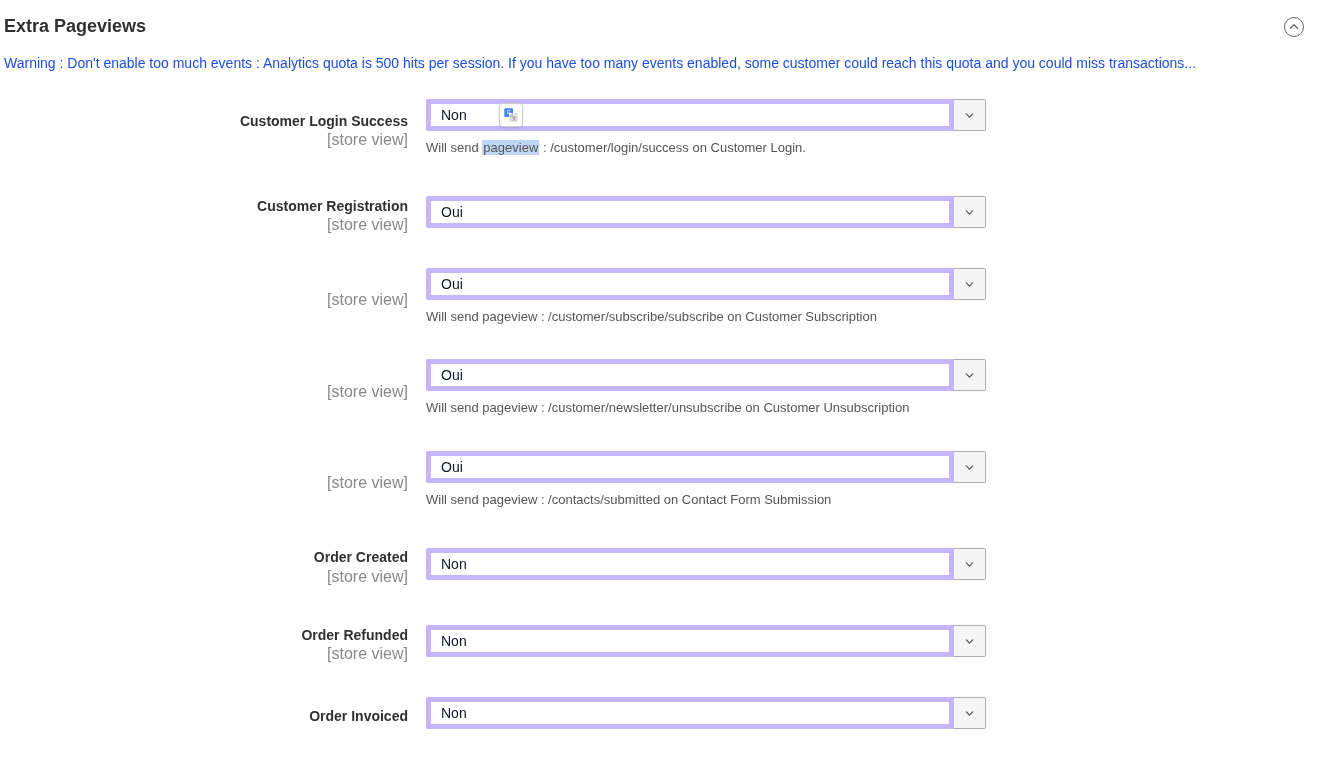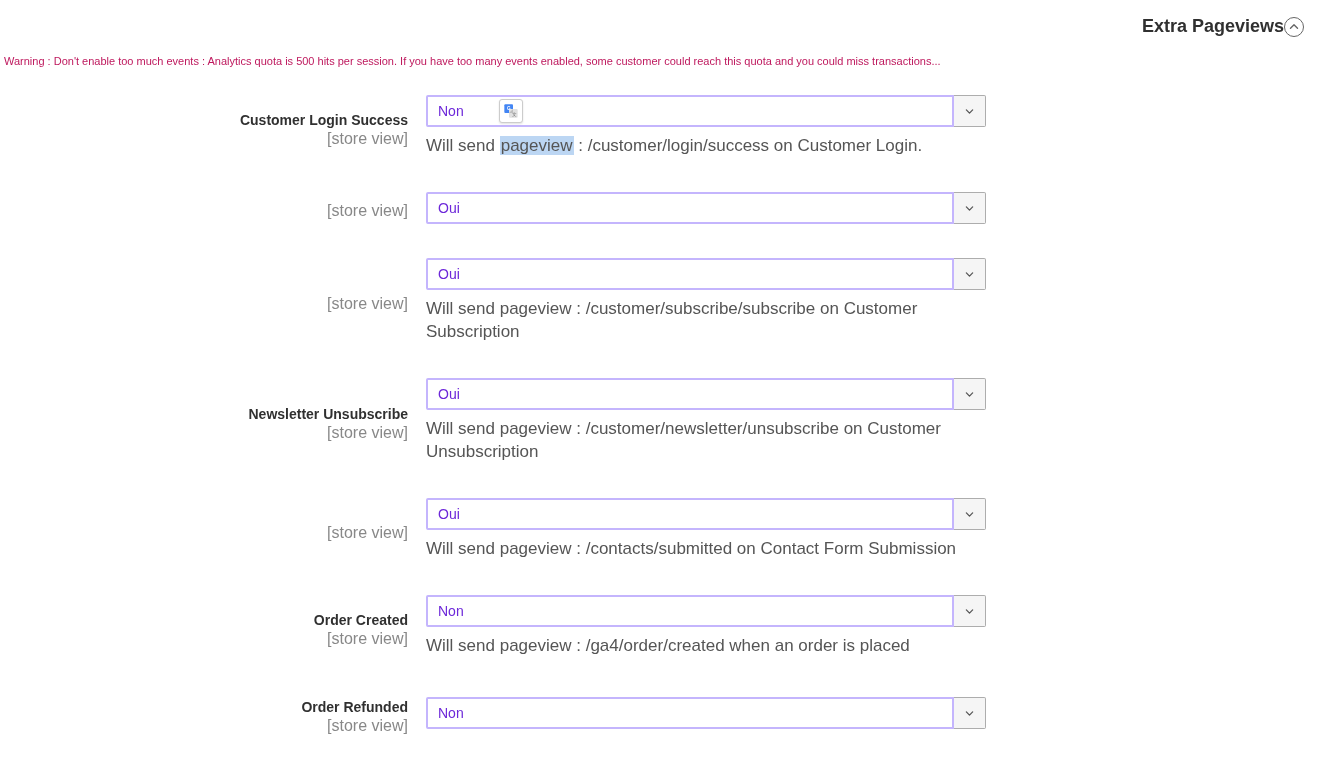--- a/index.html
+++ b/index.html
@@ -8,21 +8,21 @@
       font-size: 14px;
       color: #333;
       background: #fff;
       padding: 0;
     }
     .section {
       padding: 10px 20px 20px 4px;
     }
     .section-header {
       display: flex;
-      justify-content: flex-end;
+      justify-content: space-between;
       align-items: center;
       padding: 6px 0 18px 0;
     }
     .section-title {
       font-size: 18px;
       font-weight: 600;
       color: #303030;
     }
     .collapse-btn {
       width: 20px;
@@ -30,22 +30,22 @@
       border: 1.2px solid #666;
       border-radius: 50%;
       display: flex;
       align-items: center;
       justify-content: center;
       cursor: pointer;
       margin-right: 6px;
     }
     .collapse-btn svg { display: block; }
     .warning {
-      font-size: 11px;
-      color: #be185d;
+      font-size: 14px;
+      color: #1d4ed8;
       padding: 0 0 28px 0;
     }
     .field-row {
       display: flex;
       align-items: center;
       margin-bottom: 34px;
     }
     .field-row:last-child { margin-bottom: 10px; }
     .field-label-col {
       width: 422px;
@@ -72,44 +72,44 @@
       position: relative;
     }
     .select-wrap {
       position: relative;
       width: 560px;
       display: flex;
     }
     .select-field {
       flex: 1;
       height: 32px;
-      border: 2px solid #c4b5fd;
+      border: 5px solid #c4b5fd;
       border-radius: 2px 0 0 2px;
       padding: 0 10px;
       font-size: 14px;
-      color: #6d28d9;
+      color: #0f172a;
       background: #fff;
       display: flex;
       align-items: center;
       cursor: pointer;
     }
     .select-arrow {
       width: 32px;
       height: 32px;
       border: 1px solid #adadad;
       border-left: none;
       border-radius: 0 2px 2px 0;
       background: #f5f5f5;
       display: flex;
       align-items: center;
       justify-content: center;
       cursor: pointer;
     }
     .field-note {
-      font-size: 17px;
+      font-size: 13px;
       color: #555;
       margin-top: 8px;
       line-height: 1.35;
     }
     .highlight {
       background: #bcd6f3;
       padding: 0 1px;
     }
     .translate-badge {
       position: absolute;
@@ -167,20 +167,21 @@
     <path d="M18 30 L30 18 L30 30 Z" fill="#BDBDBD"></path>
     <text x="12" y="22" font-size="14" fill="#fff" font-family="Arial" font-weight="bold">G</text>
     <text x="27" y="38" font-size="14" fill="#555" font-family="Arial">文</text>
   </svg>
 </div>
           <div class="field-note"><span>Will send </span><span class="highlight">pageview</span><span> : /customer/login/success on Customer Login.</span></div>
         </div>
       </div>
       <div class="field-row">
         <div class="field-label-col">
+          <span class="field-label">Customer Registration</span>
           <span class="field-scope">[store view]</span>
         </div>
         <div class="field-input-col">
           <div class="select-wrap">
             <div class="select-field">Oui</div>
             <div class="select-arrow">
               <span>
   <svg width="9" height="9" viewBox="0 0 10 10">
                   <path d="M1.5 3.2 L5 6.8 L8.5 3.2" fill="none" stroke="#555" stroke-width="1.4" stroke-linecap="round" stroke-linejoin="round"></path>
                 </svg>
@@ -202,21 +203,20 @@
                   <path d="M1.5 3.2 L5 6.8 L8.5 3.2" fill="none" stroke="#555" stroke-width="1.4" stroke-linecap="round" stroke-linejoin="round"></path>
                 </svg>
 </span>
             </div>
           </div>
           <div class="field-note">Will send pageview : /customer/subscribe/subscribe on Customer Subscription</div>
         </div>
       </div>
       <div class="field-row">
         <div class="field-label-col">
-          <span class="field-label">Newsletter Unsubscribe</span>
           <span class="field-scope">[store view]</span>
         </div>
         <div class="field-input-col">
           <div class="select-wrap">
             <div class="select-field">Oui</div>
             <div class="select-arrow">
               <span>
   <svg width="9" height="9" viewBox="0 0 10 10">
                   <path d="M1.5 3.2 L5 6.8 L8.5 3.2" fill="none" stroke="#555" stroke-width="1.4" stroke-linecap="round" stroke-linejoin="round"></path>
                 </svg>
@@ -253,21 +253,20 @@
           <div class="select-wrap">
             <div class="select-field">Non</div>
             <div class="select-arrow">
               <span>
   <svg width="9" height="9" viewBox="0 0 10 10">
                   <path d="M1.5 3.2 L5 6.8 L8.5 3.2" fill="none" stroke="#555" stroke-width="1.4" stroke-linecap="round" stroke-linejoin="round"></path>
                 </svg>
 </span>
             </div>
           </div>
-          <div class="field-note">Will send pageview : /ga4/order/created when an order is placed</div>
         </div>
       </div>
       <div class="field-row">
         <div class="field-label-col">
           <span class="field-label">Order Refunded</span>
           <span class="field-scope">[store view]</span>
         </div>
         <div class="field-input-col">
           <div class="select-wrap">
             <div class="select-field">Non</div>

